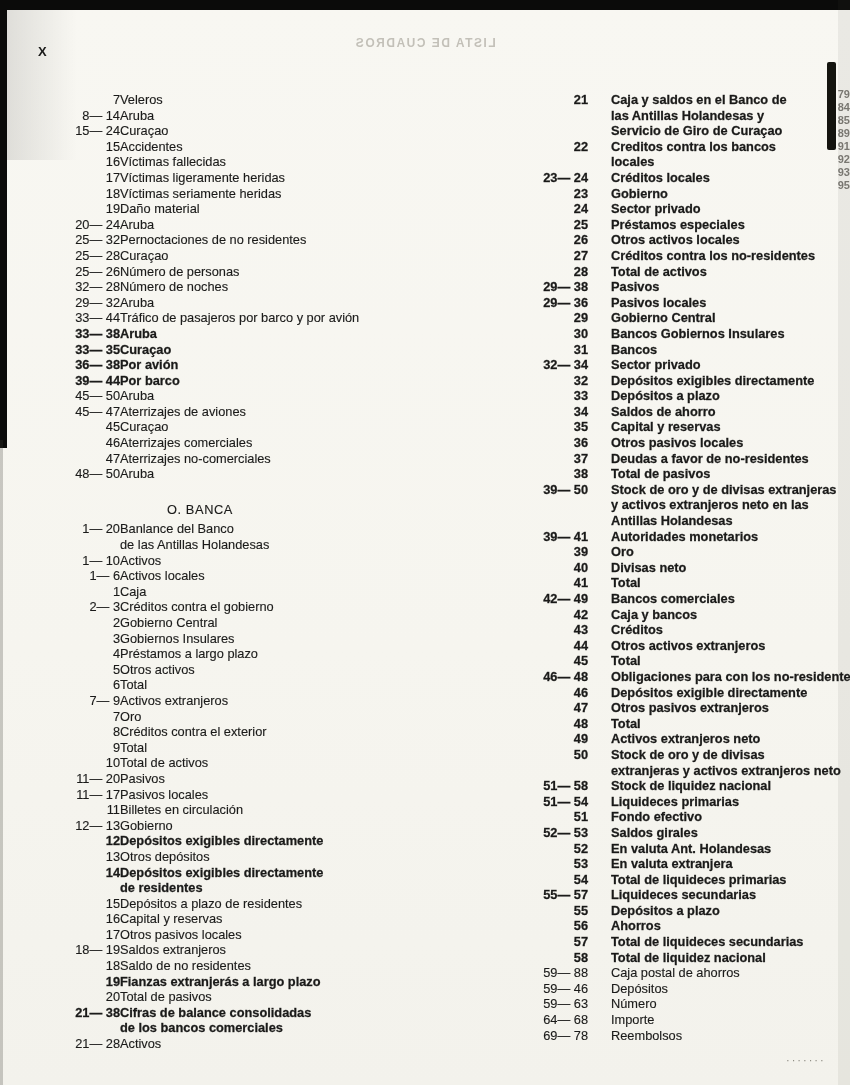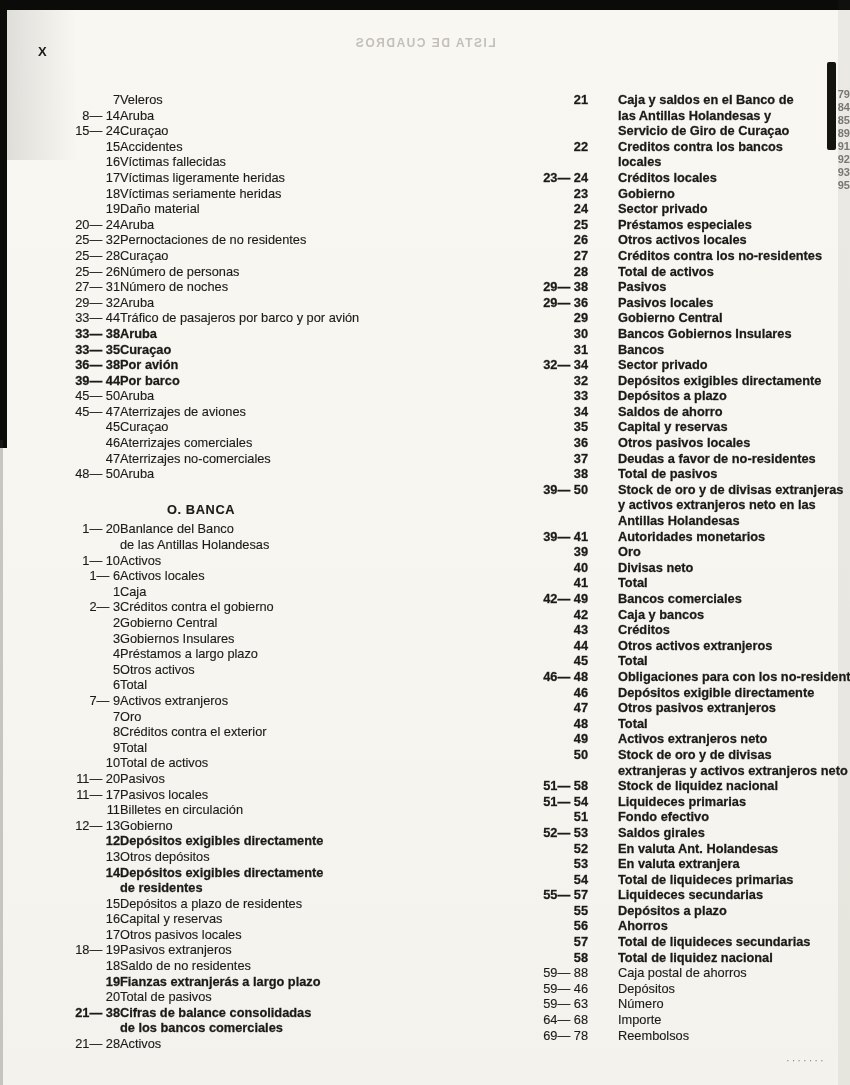--- a/index.html
+++ b/index.html
@@ -38,24 +38,24 @@
   .dots{position:absolute;left:786px;top:1054px;color:#8a887f;font-size:11px;letter-spacing:2px;}
 
   
   .col{position:absolute;font-size:12.8px;line-height:15.6px;-webkit-text-stroke:0.2px rgba(27,27,26,0.65);}
   .col-left{left:40px;top:92px;width:445px;overflow:hidden;}
   .col-right{left:508px;top:92px;width:345px;overflow:hidden;}
   .row{display:flex;align-items:flex-start;}
   .num{flex:0 0 80px;text-align:right;white-space:pre;}
   .label{white-space:pre;}
   .col-left .label{}
-  .col-right .label{margin-left:30px;}
+  .col-right .label{margin-left:23px;}
   .bold{font-weight:700;-webkit-text-stroke:0.3px rgba(17,17,16,0.8);}
   .section-heading{
-    font-weight:700;letter-spacing:0.6px;
+    font-weight:400;letter-spacing:0.6px;
     margin:20px 0 4px 127px;
   }
 </style>
 </head>
 <body>
 
 <div class="page">
 
   <div class="edge-top"></div>
   <div class="edge-left"></div>
@@ -122,21 +122,21 @@
         </div>
         <div class="row">
           <span class="num">25— 28</span>
           <span class="label">Curaçao</span>
         </div>
         <div class="row">
           <span class="num">25— 26</span>
           <span class="label">Número de personas</span>
         </div>
         <div class="row">
-          <span class="num">27— 31</span>
+          <span class="num">32— 28</span>
           <span class="label">Número de noches</span>
         </div>
         <div class="row">
           <span class="num">29— 32</span>
           <span class="label">Aruba</span>
         </div>
         <div class="row">
           <span class="num">33— 44</span>
           <span class="label">Tráfico de pasajeros por barco y por avión</span>
         </div>
@@ -280,21 +280,21 @@
         <div class="row">
           <span class="num">16</span>
           <span class="label">Capital y reservas</span>
         </div>
         <div class="row">
           <span class="num">17</span>
           <span class="label">Otros pasivos locales</span>
         </div>
         <div class="row">
           <span class="num">18— 19</span>
-          <span class="label">Pasivos extranjeros</span>
+          <span class="label">Saldos extranjeros</span>
         </div>
         <div class="row">
           <span class="num">18</span>
           <span class="label">Saldo de no residentes</span>
         </div>
         <div class="row bold">
           <span class="num">19</span>
           <span class="label">Fianzas extranjerás a largo plazo</span>
         </div>
         <div class="row">

